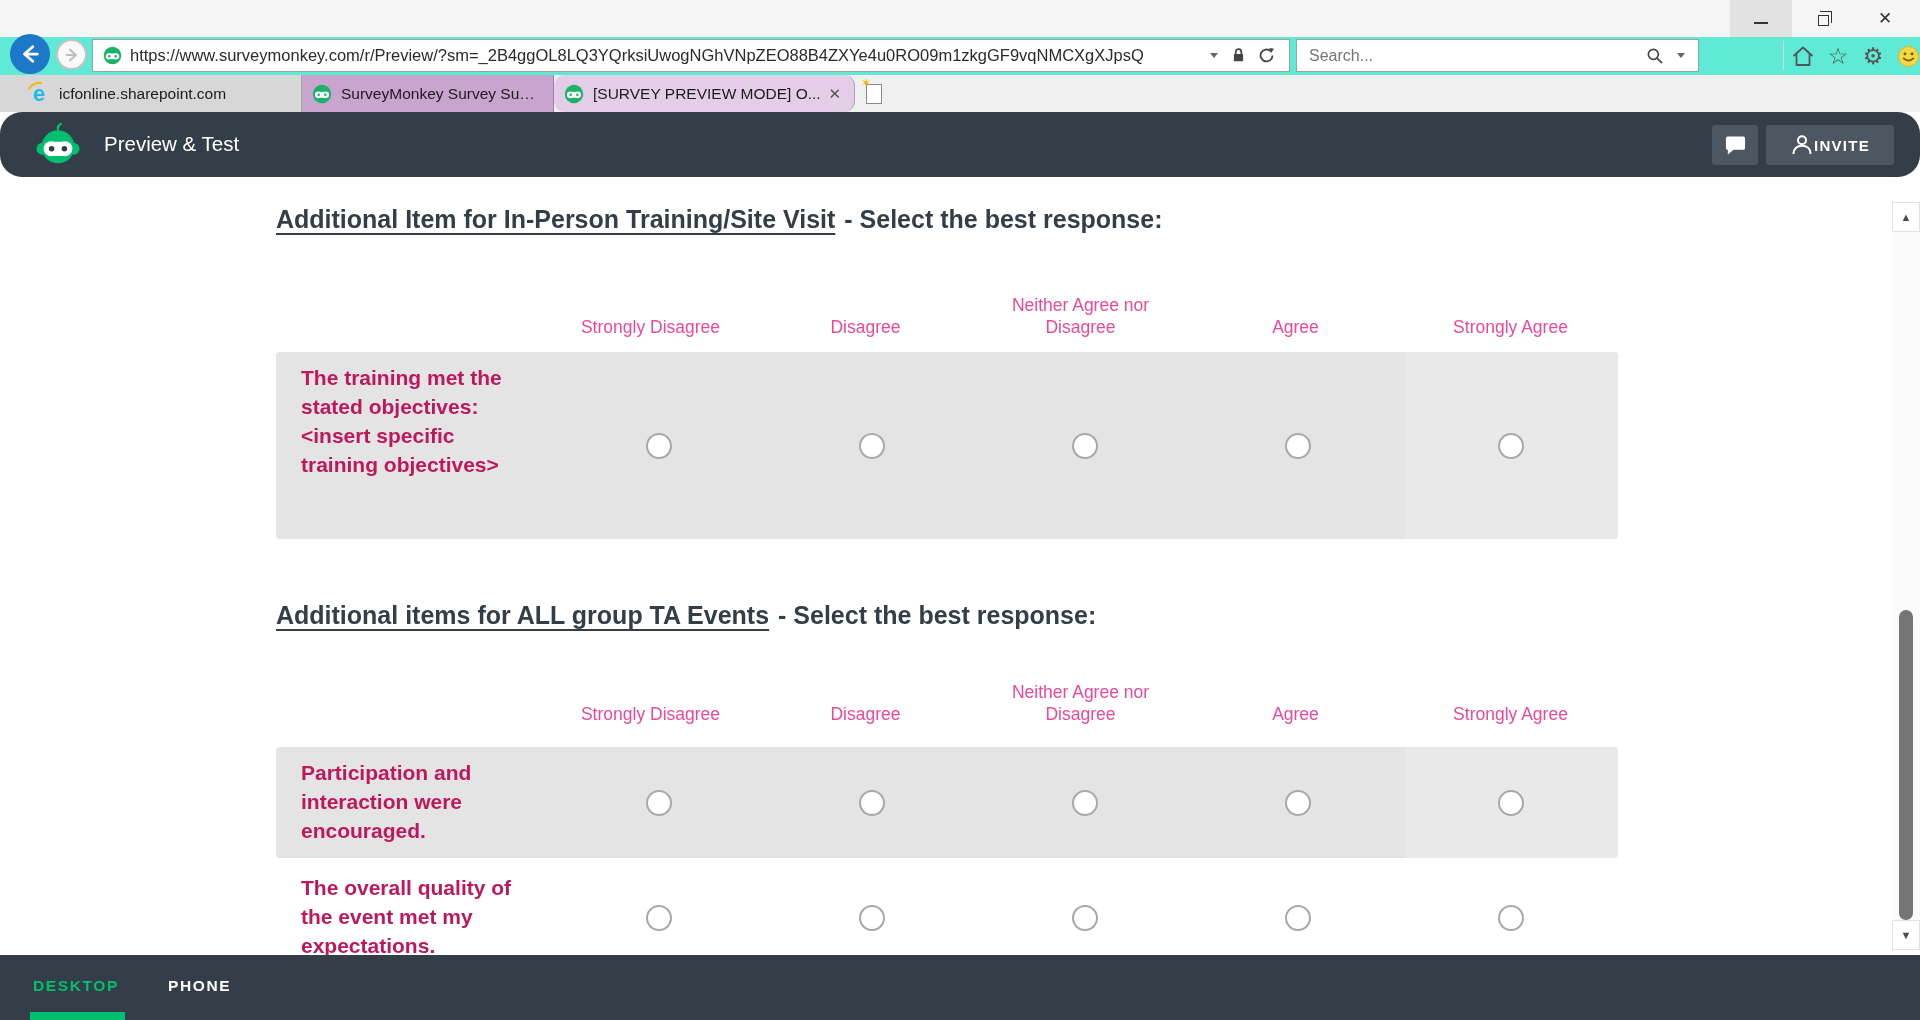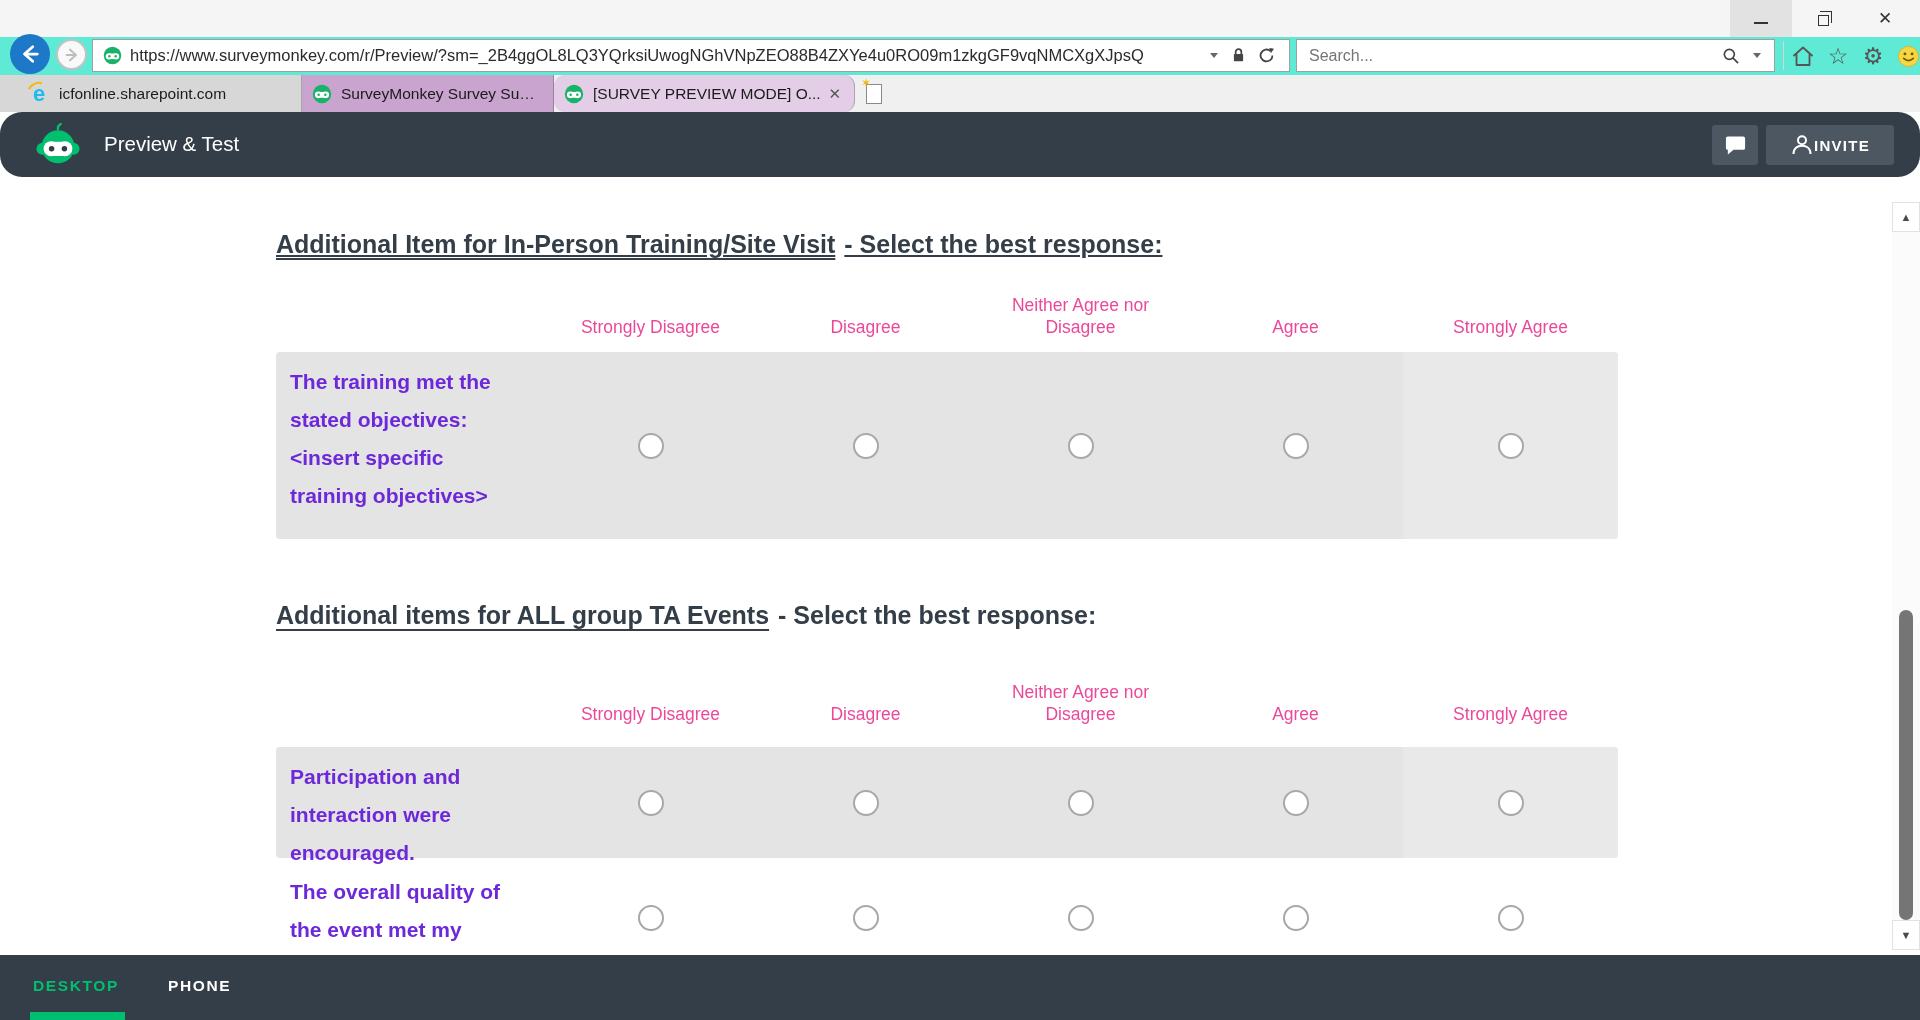--- a/index.html
+++ b/index.html
@@ -18,21 +18,21 @@
   .close-glyph { font-size:17px; color:#333; line-height:1; }
 
   
   .navbar { position:absolute; left:0; top:37px; width:1920px; height:38px; background:#5eead4; }
   .nav-back { position:absolute; left:10px; top:-3px; width:40px; height:40px; border-radius:50%; background:#1e78c8; display:flex; align-items:center; justify-content:center; }
   .nav-fwd { position:absolute; left:56px; top:2px; width:31px; height:31px; border-radius:50%; background:#f9f9f9; border:2px solid #c3c3c3; display:flex; align-items:center; justify-content:center; }
   .addressbar { position:absolute; left:92px; top:2px; width:1198px; height:33px; background:#fff; border:1px solid #9f9f9f; display:flex; align-items:center; padding:0 8px 0 10px; }
   .url-text { flex:1; font-size:16.5px; color:#2b2b2b; white-space:nowrap; overflow:hidden; margin-left:8px; }
   .caret-down { width:0; height:0; border-left:4.5px solid transparent; border-right:4.5px solid transparent; border-top:5.5px solid #666; margin:0 7px; }
   .addr-icon { margin:0 5px; display:flex; align-items:center; }
-  .searchbox { position:absolute; left:1296px; top:2px; width:479px; height:33px; background:#fff; border:1px solid #9f9f9f; display:flex; align-items:center; padding:0 6px 0 10px; }
+  .searchbox { position:absolute; left:1296px; top:2px; width:403px; height:33px; background:#fff; border:1px solid #9f9f9f; display:flex; align-items:center; padding:0 6px 0 10px; }
   .searchbox input { flex:1; border:none; outline:none; font-size:16px; color:#333; font-family:"Liberation Sans",sans-serif; background:transparent; }
   .nav-sep { position:absolute; left:1783px; top:4px; width:1px; height:29px; background:#d5d5d5; }
   .browser-icons { position:absolute; left:1790px; top:0; height:38px; display:flex; align-items:center; gap:9px; }
   .b-icon { width:26px; height:26px; display:flex; align-items:center; justify-content:center; font-size:23px; color:#555; }
 
   
   .tabbar { position:absolute; left:0; top:75px; width:1920px; height:37px; background:#f0f0f0; display:flex; }
   .tab { height:37px; display:flex; align-items:center; padding:0 10px; font-size:15.5px; color:#1b1b1b; border-right:1px solid rgba(0,0,0,0.22); white-space:nowrap; overflow:hidden; }
   .tab-1 { width:302px; background:#d7d7d7; padding-left:28px; }
   .tab-2 { width:252px; background:#c9a4cf; }
@@ -57,21 +57,21 @@
 
   
   .content { position:absolute; left:0; top:177px; width:1920px; height:843px; background:#fff; overflow:hidden; }
   .q-heading { position:absolute; left:276px; font-size:25px; font-weight:700; color:#333e48; white-space:nowrap; }
   .q-heading .underlined { text-decoration:underline; text-underline-offset:5px; }
   .q-heading .rest { margin-left:9px; }
   .hdr-row { position:absolute; left:543px; width:1076px; height:48px; display:flex; }
   .hdr-cell { width:215px; display:flex; align-items:flex-end; justify-content:center; text-align:center; font-size:17.5px; line-height:22px; color:#ec4899; padding:0 28px; }
   .m-row { position:absolute; left:276px; width:1342px; display:flex; border-radius:4px; }
   .m-row.gray { background:#e4e4e4; }
-  .m-row .row-label { width:267px; padding:11px 23px 0 14px; font-size:21px; font-weight:700; line-height:38px; color:#6d28d9; }
+  .m-row .row-label { width:267px; padding:11px 23px 0 14px; font-size:21px; font-weight:700; line-height:29px; color:#be185d;margin-left:11px; }
   .opt-cell { width:215px; display:flex; align-items:center; justify-content:center; }
   .opt-cell.last-gray { background:#e9e9e9; border-radius:0 4px 4px 0; }
   .radio { width:26px; height:26px; border:2px solid #a8a8a8; border-radius:50%; background:#fff; }
 
   
   .scrollbar { position:absolute; right:0; top:25px; width:28px; height:748px; background:#fbfbfb; }
   .scroll-btn { position:absolute; left:0; width:28px; height:30px; background:#fff; border:1px solid #e2e2e2; display:flex; align-items:center; justify-content:center; font-size:11px; color:#4a4a4a; }
   .scroll-up { top:0; }
   .scroll-down { top:718px; }
   .scroll-thumb { position:absolute; left:7px; top:408px; width:14px; height:310px; background:#757575; border-radius:7px; }
@@ -233,21 +233,21 @@
       <svg width="24" height="24" viewBox="0 0 24 24">
         <circle cx="12" cy="7.2" r="4" stroke="#fff" stroke-width="2" fill="none"></circle>
         <path d="M3.5 21 c0 -5.5 3.8 -8.3 8.5 -8.3 s8.5 2.8 8.5 8.3" stroke="#fff" stroke-width="2" fill="none"></path>
       </svg>
       <span class="invite-label">INVITE</span>
     </div>
   </div>
 
   <div class="content">
 
-    <div class="q-heading" style="top:53px;text-decoration:underline;">
+    <div class="q-heading" style="top:28px;">
       <span class="underlined">Additional Item for In-Person Training/Site Visit</span><span class="rest">- Select the best response:</span>
     </div>
 
     <div class="hdr-row" style="top:113px;">
       <div class="hdr-cell">Strongly Disagree</div>
       <div class="hdr-cell">Disagree</div>
       <div class="hdr-cell">Neither Agree nor Disagree</div>
       <div class="hdr-cell">Agree</div>
       <div class="hdr-cell">Strongly Agree</div>
     </div>

